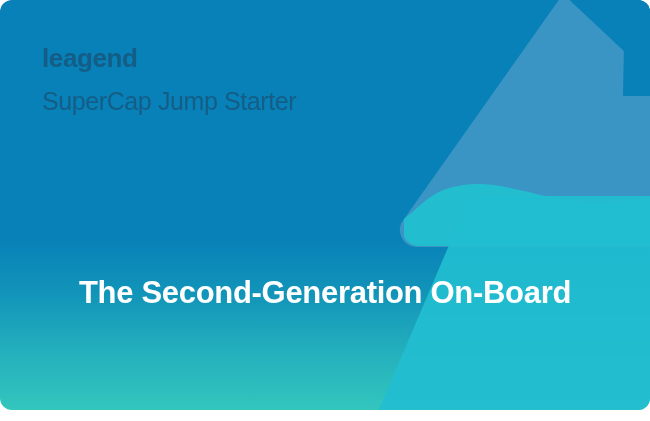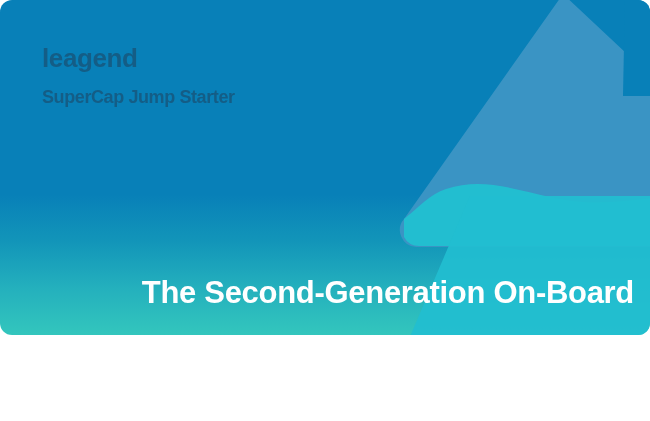--- a/index.html
+++ b/index.html
@@ -8,21 +8,21 @@
     padding: 0;
     background: #ffffff;
   }
   body {
     font-family: "Liberation Sans", sans-serif;
   }
 
   #banner {
     position: relative;
     width: 650px;
-    height: 335px;
+    height: 410px;
     border-radius: 12px;
     overflow: hidden;
     background: linear-gradient(180deg,
                 #0880b8 0%,
                 #0880b8 58%,
                 #1295b9 72%,
                 #24b0bd 86%,
                 #33c6bd 100%);
   }
 
@@ -48,37 +48,37 @@
   .brand-name {
     font-size: 26px;
     font-weight: bold;
     color: #145d86;
     letter-spacing: -0.4px;
     line-height: 1.12;
     margin: 0;
     white-space: nowrap;
   }
   .brand-product {
-    font-size: 18px;
-    font-weight: bold;
+    font-size: 25px;
+    font-weight: normal;
     color: #145d86;
     letter-spacing: -0.4px;
     line-height: 1.12;
     margin: 14px 0 0 0;
     white-space: nowrap;
   }
 
   
   .headline {
     position: absolute;
     left: 0;
     right: 0;
     top: 272px;
     z-index: 3;
-    text-align: right;
+    text-align: center;
     padding: 0 16px;
     box-sizing: border-box;
   }
   .headline-line {
     display: block;
     font-size: 31px;
     font-weight: bold;
     color: #ffffff;
     letter-spacing: -0.3px;
     line-height: 1.38;

